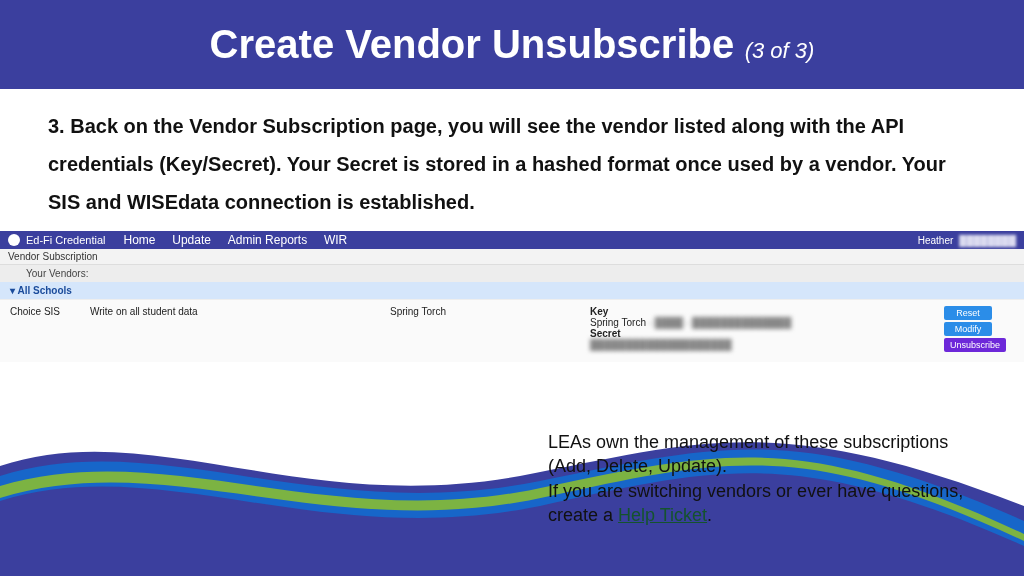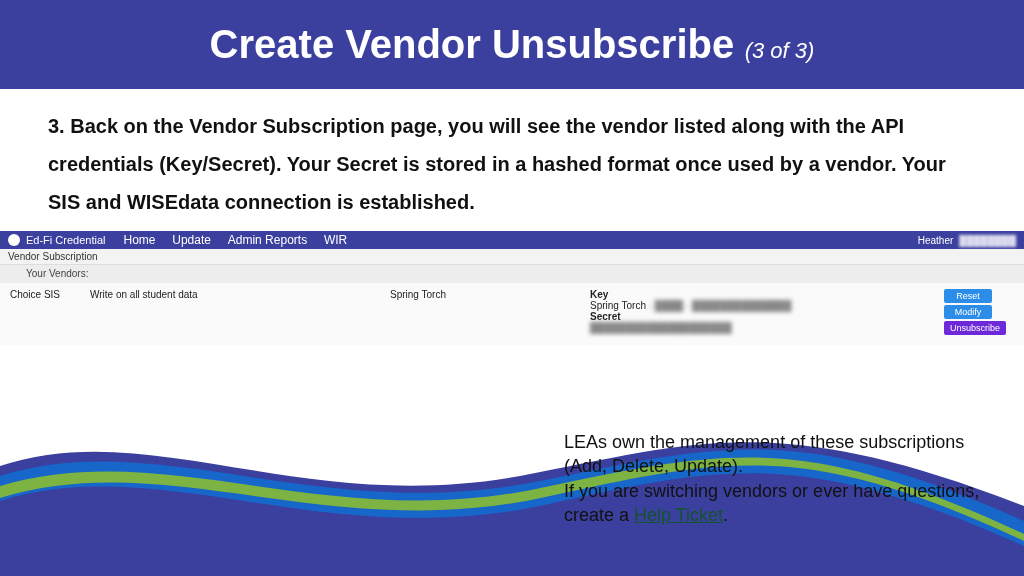--- a/index.html
+++ b/index.html
@@ -100,21 +100,21 @@
     padding: 2px 6px;
     border-radius: 2px;
     text-align: center;
     min-width: 48px;
   }
   .btn-blue { background: #2b8de8; }
   .btn-gray { background: #6d28d9; }
   
   .footer-text {
     position: absolute;
-    right: 30px;
+    right: 46px;
     top: 430px;
     width: 430px;
     font-size: 18px;
     font-weight: 400;
     color: #111;
     line-height: 1.35;
     z-index: 5;
   }
   .link { color: #14532d; text-decoration: underline; }
   
@@ -146,20 +146,24 @@
       <span>Admin Reports</span>
       <span>WIR</span>
     </div>
     <div class="app-user">
       <span>Heather</span>
       <span class="blur">████████</span>
     </div>
   </div>
   <div class="app-tab">Vendor Subscription</div>
   <div class="app-sub">Your Vendors:</div>
+  <div class="app-expand">
+    <span>▾</span>
+    <span>All Schools</span>
+  </div>
   <div class="app-row">
     <div class="col1">Choice SIS</div>
     <div class="col2">Write on all student data</div>
     <div class="col3">Spring Torch</div>
     <div class="col4">
       <div><span class="k">Key</span></div>
       <div><span>Spring Torch</span> <span class="blur">- ████ - ██████████████</span></div>
       <div><span class="k">Secret</span></div>
       <div><span class="blur">████████████████████</span></div>
     </div>

